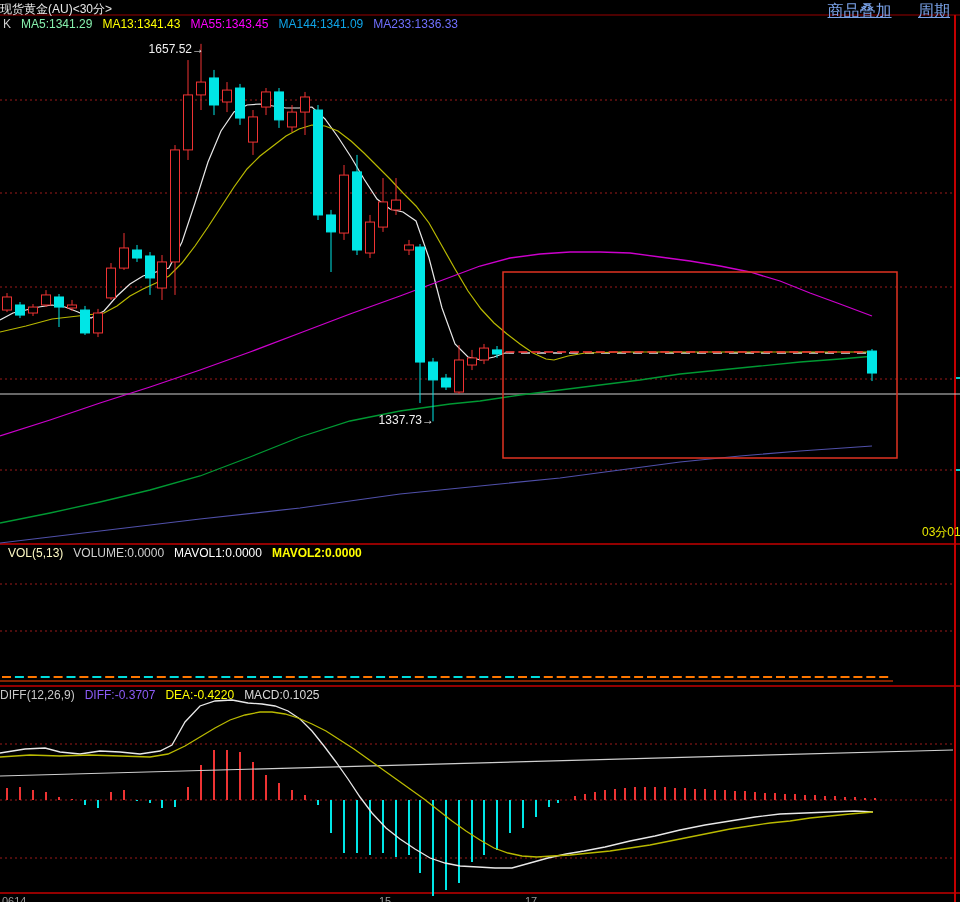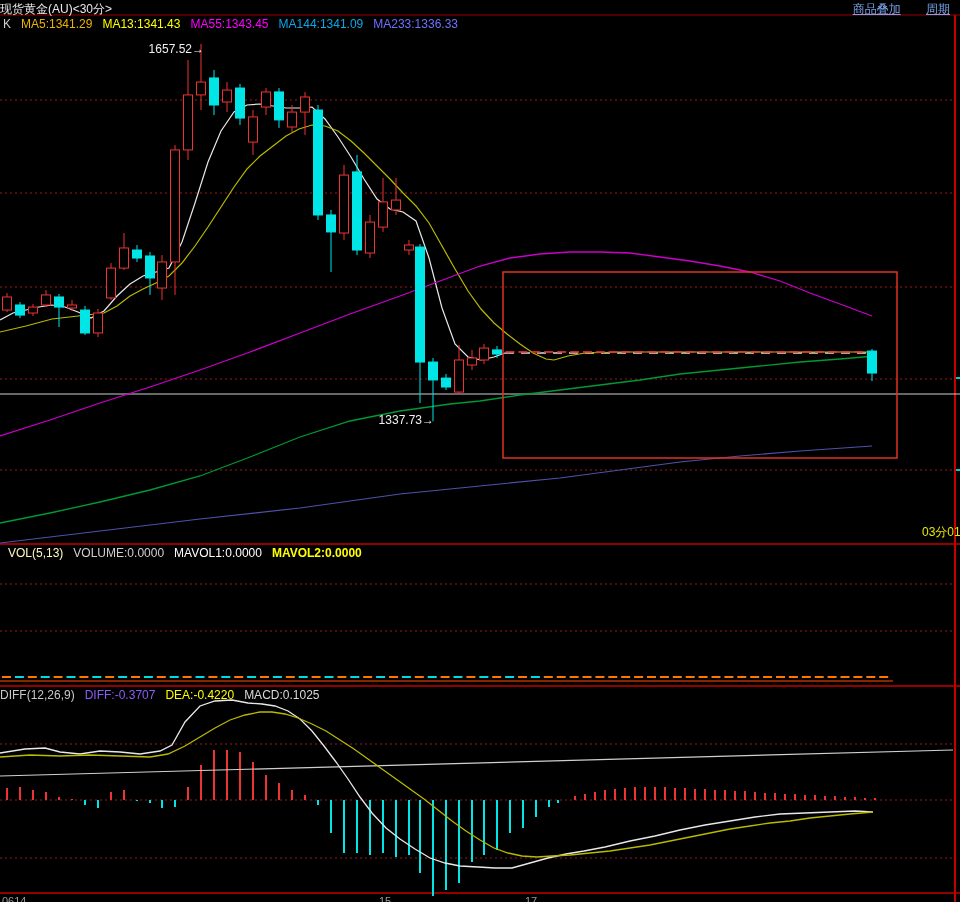--- a/index.html
+++ b/index.html
@@ -1,21 +1,21 @@
 <!DOCTYPE html>
 <html><head>
 <meta charset="utf-8">
 <style>
   html,body{margin:0;padding:0;background:#000;}
   #app{position:relative;width:960px;height:902px;background:#000;overflow:hidden;
        font-family:"Liberation Sans","DejaVu Sans",sans-serif;}
   #chart-svg{position:absolute;left:0;top:0;z-index:1;}
   .overlay{position:absolute;z-index:2;white-space:nowrap;}
   .title-bar{left:0;top:1px;font-size:12px;color:#e8e8e8;}
-  .menu{position:absolute;top:1px;right:10px;z-index:2;font-size:12px;}
+  .menu{position:absolute;top:1px;right:10px;z-index:2;font-size:16px;}
   .menu a{color:#7aa2e8;text-decoration:underline;margin-left:22px;cursor:pointer;}
   .indic-bar{font-size:12px;letter-spacing:0px;}
   .indic-bar span{margin-right:10px;}
   .ma-bar{left:3px;top:17px;}
   .vol-bar{left:0px;top:546px;}
   .macd-bar{left:0px;top:688px;}
   .price-label{font-size:12px;color:#f0f0f0;transform:translateX(-100%);}
   .countdown{font-size:12px;color:#e8e800;margin-left:32px;}
   .axis-label{position:absolute;z-index:2;font-size:11px;color:#9a9a9a;top:895px;}
 </style>
@@ -307,21 +307,21 @@
       <rect x="956" y="469" width="4" height="2" fill="#00cccc"></rect>
     </svg>
 
   <div class="overlay title-bar">现货黄金(AU)&lt;30分&gt;</div>
   <div class="menu">
     <a>商品叠加</a>
     <a>周期</a>
   </div>
 
   <div class="overlay indic-bar ma-bar">
-    <span style="color: rgb(208, 208, 208);">K</span><span style="color: #eab308;">MA5:1341.29</span><span style="color: rgb(255, 255, 0);">MA13:1341.43</span><span style="color: rgb(255, 0, 255);">MA55:1343.45</span><span style="color: #0ea5e9;">MA144:1341.09</span><span style="color: rgb(112, 112, 255);">MA233:1336.33</span>
+    <span style="color: rgb(208, 208, 208);">K</span><span style="color: #86efac;">MA5:1341.29</span><span style="color: rgb(255, 255, 0);">MA13:1341.43</span><span style="color: rgb(255, 0, 255);">MA55:1343.45</span><span style="color: #0ea5e9;">MA144:1341.09</span><span style="color: rgb(112, 112, 255);">MA233:1336.33</span>
   </div>
 
   <div class="overlay indic-bar vol-bar">
     <span style="color: #fef9c3; margin-left: 8px;">VOL(5,13)</span><span style="color: rgb(208, 208, 208);">VOLUME:0.0000</span><span style="color: rgb(255, 255, 255);">MAVOL1:0.0000</span><span style="color: rgb(255, 255, 0); font-weight: bold;">MAVOL2:0.0000</span>
   </div>
 
   <div class="overlay indic-bar macd-bar">
     <span style="color: rgb(200, 200, 200);">DIFF(12,26,9)</span><span style="color: #8b5cf6;">DIFF:-0.3707</span><span style="color: rgb(255, 255, 0);">DEA:-0.4220</span><span style="color: rgb(216, 216, 216);">MACD:0.1025</span>
   </div>
 

